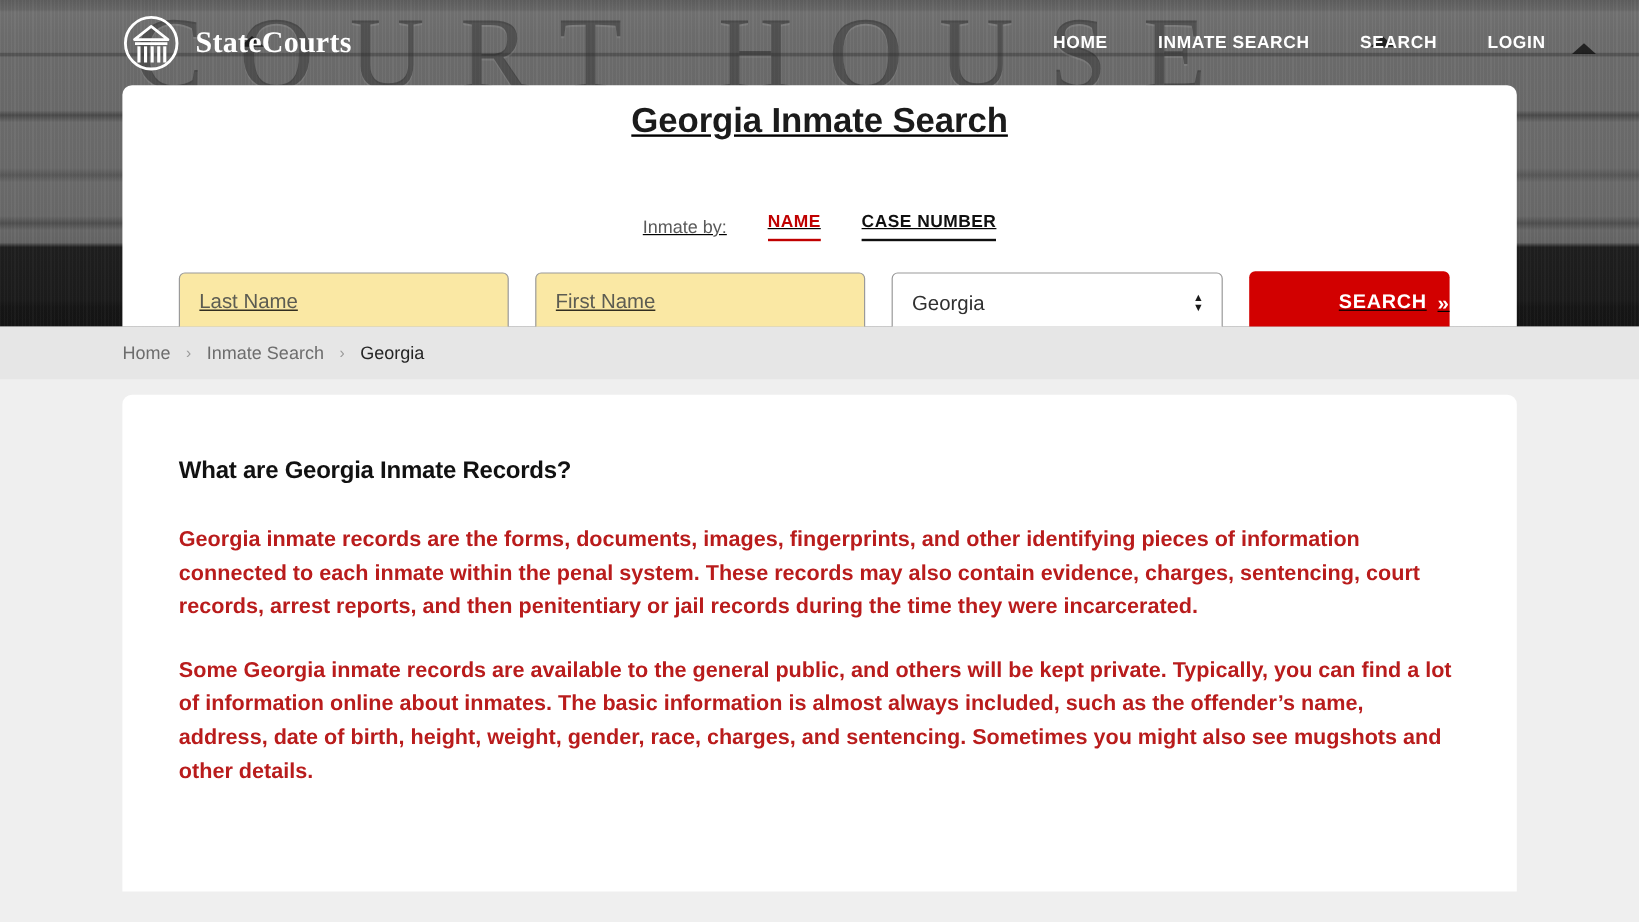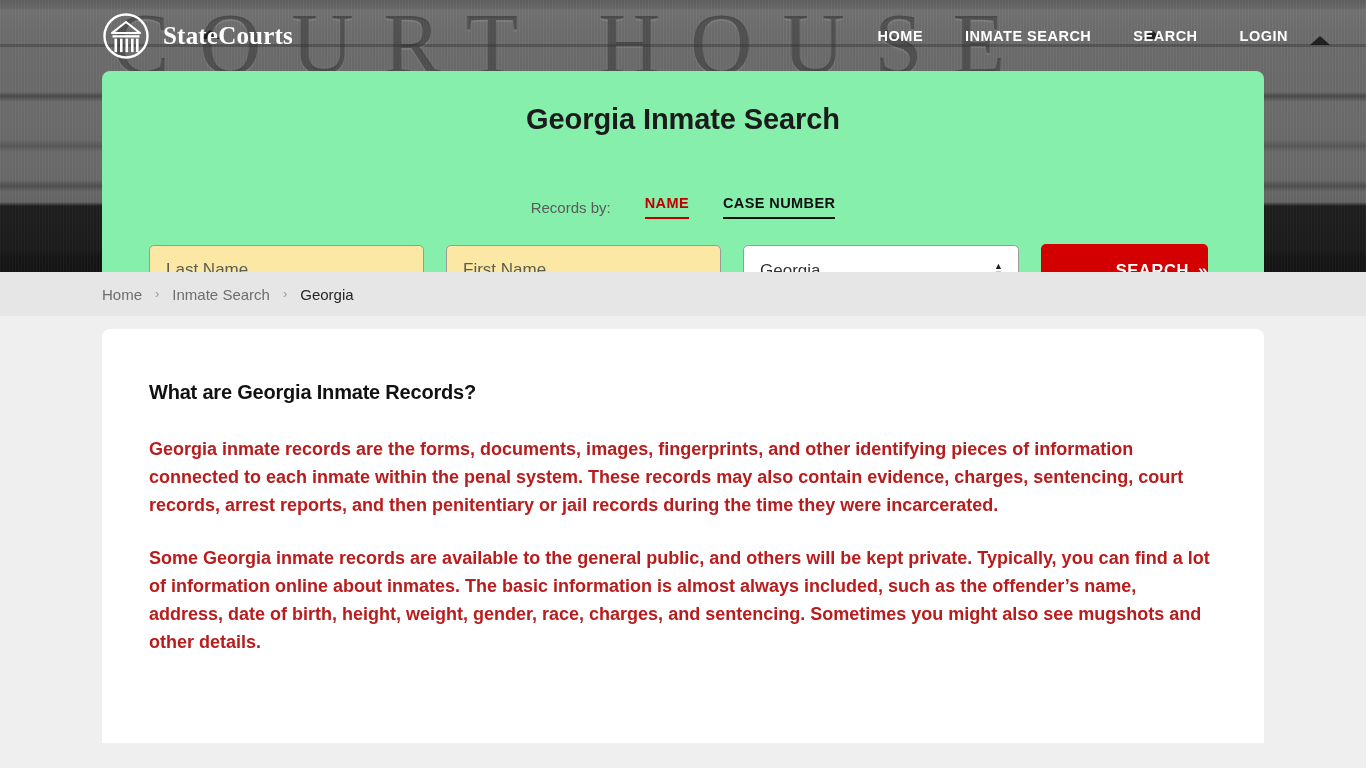--- a/index.html
+++ b/index.html
@@ -106,24 +106,25 @@
     white-space: nowrap;
   }
 
   
   .search-card {
     position: absolute;
     left: 102px;
     top: 71px;
     width: 1162px;
     height: 219px;
-    background: #86efac;
+    background: #ffffff;
     border-radius: 8px;
     z-index: 6;
-    padding-top: 32px;
+    padding-top: 14px;
+    text-decoration: underline;
   }
   .search-title {
     text-align: center;
     font-size: 29px;
     font-weight: 700;
     color: #1b1b1b;
     letter-spacing: -.1px;
   }
   .search-by-row {
     margin-top: 22px;
@@ -286,21 +287,21 @@
       <a class="nav-item" href="#">INMATE SEARCH</a>
       <a class="nav-item" href="#">SEARCH</a>
       <a class="nav-item" href="#">LOGIN</a>
     </nav>
   </div>
 
   <div class="search-card">
     <div class="search-title">Georgia Inmate Search</div>
 
     <div class="search-by-row">
-      <span class="search-by-label">Records by:</span>
+      <span class="search-by-label">Inmate by:</span>
       <span class="tab tab-name">NAME</span>
       <span class="tab tab-case">CASE NUMBER</span>
     </div>
 
     <div class="form-row">
       <input class="field field-name" type="text" placeholder="Last Name" style="">
       <input class="field field-name" type="text" placeholder="First Name" style="">
       <span class="select-wrap">
         <select class="field field-state">
           <option>Georgia</option>

